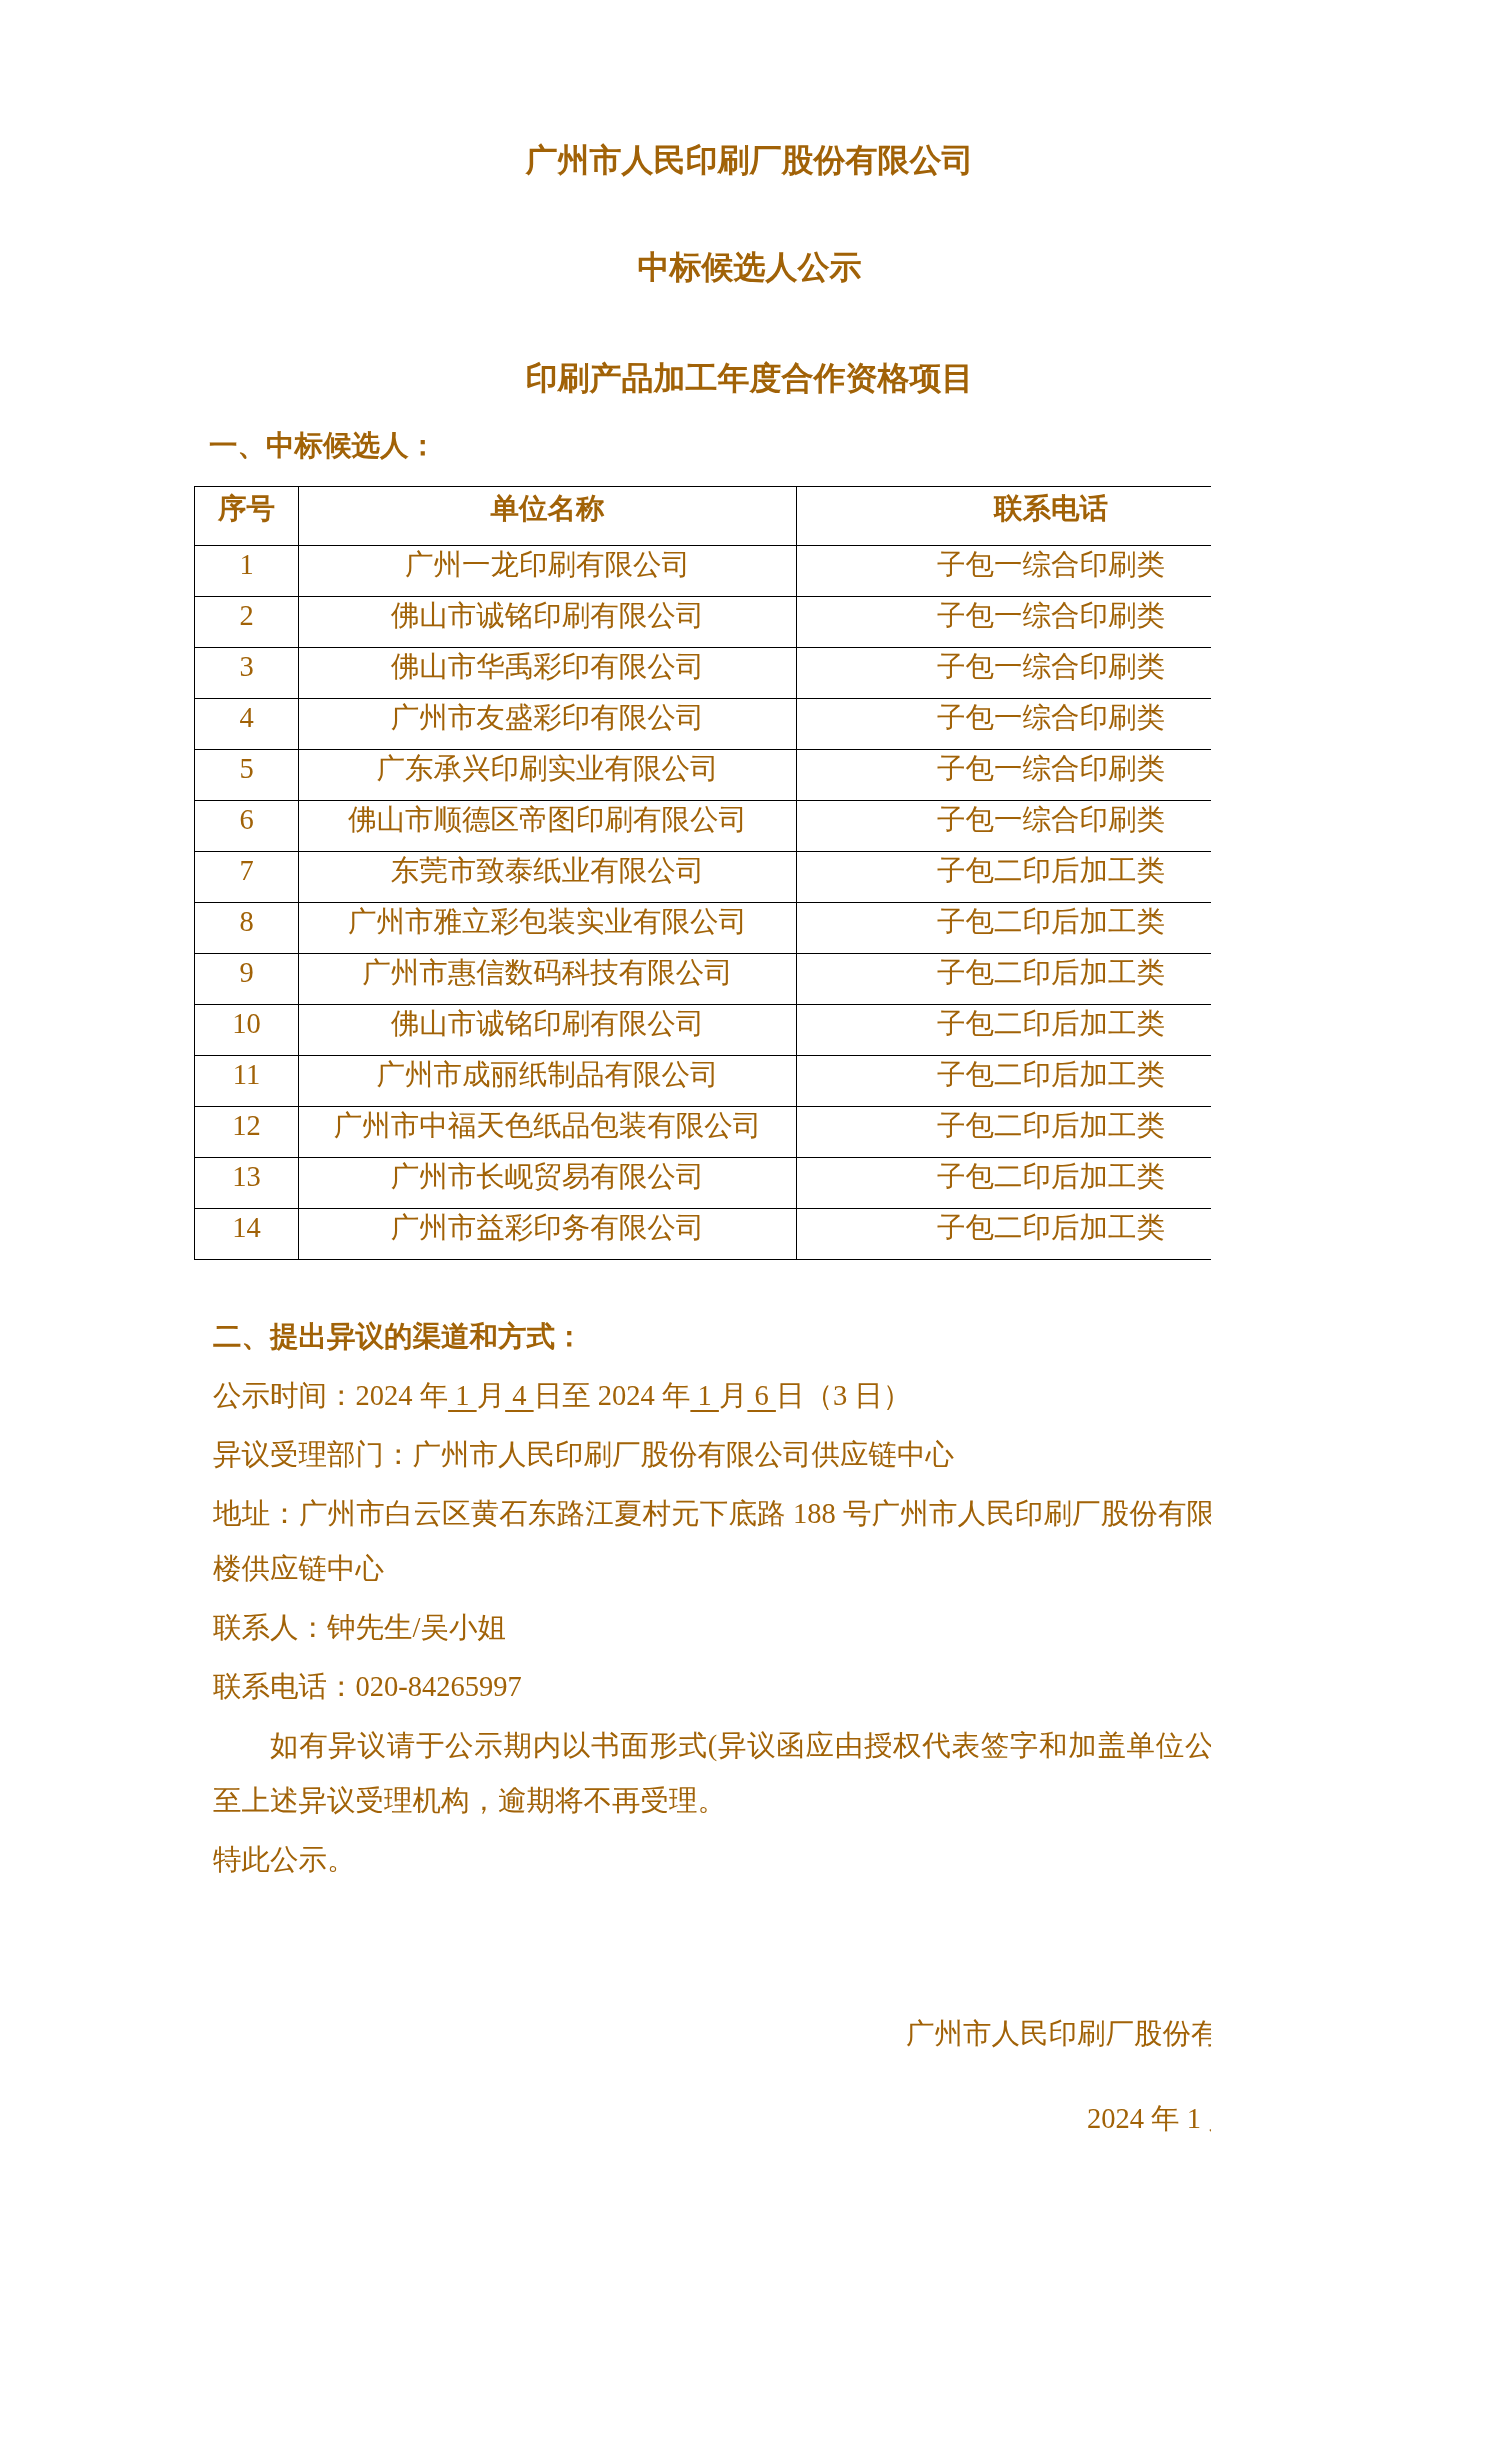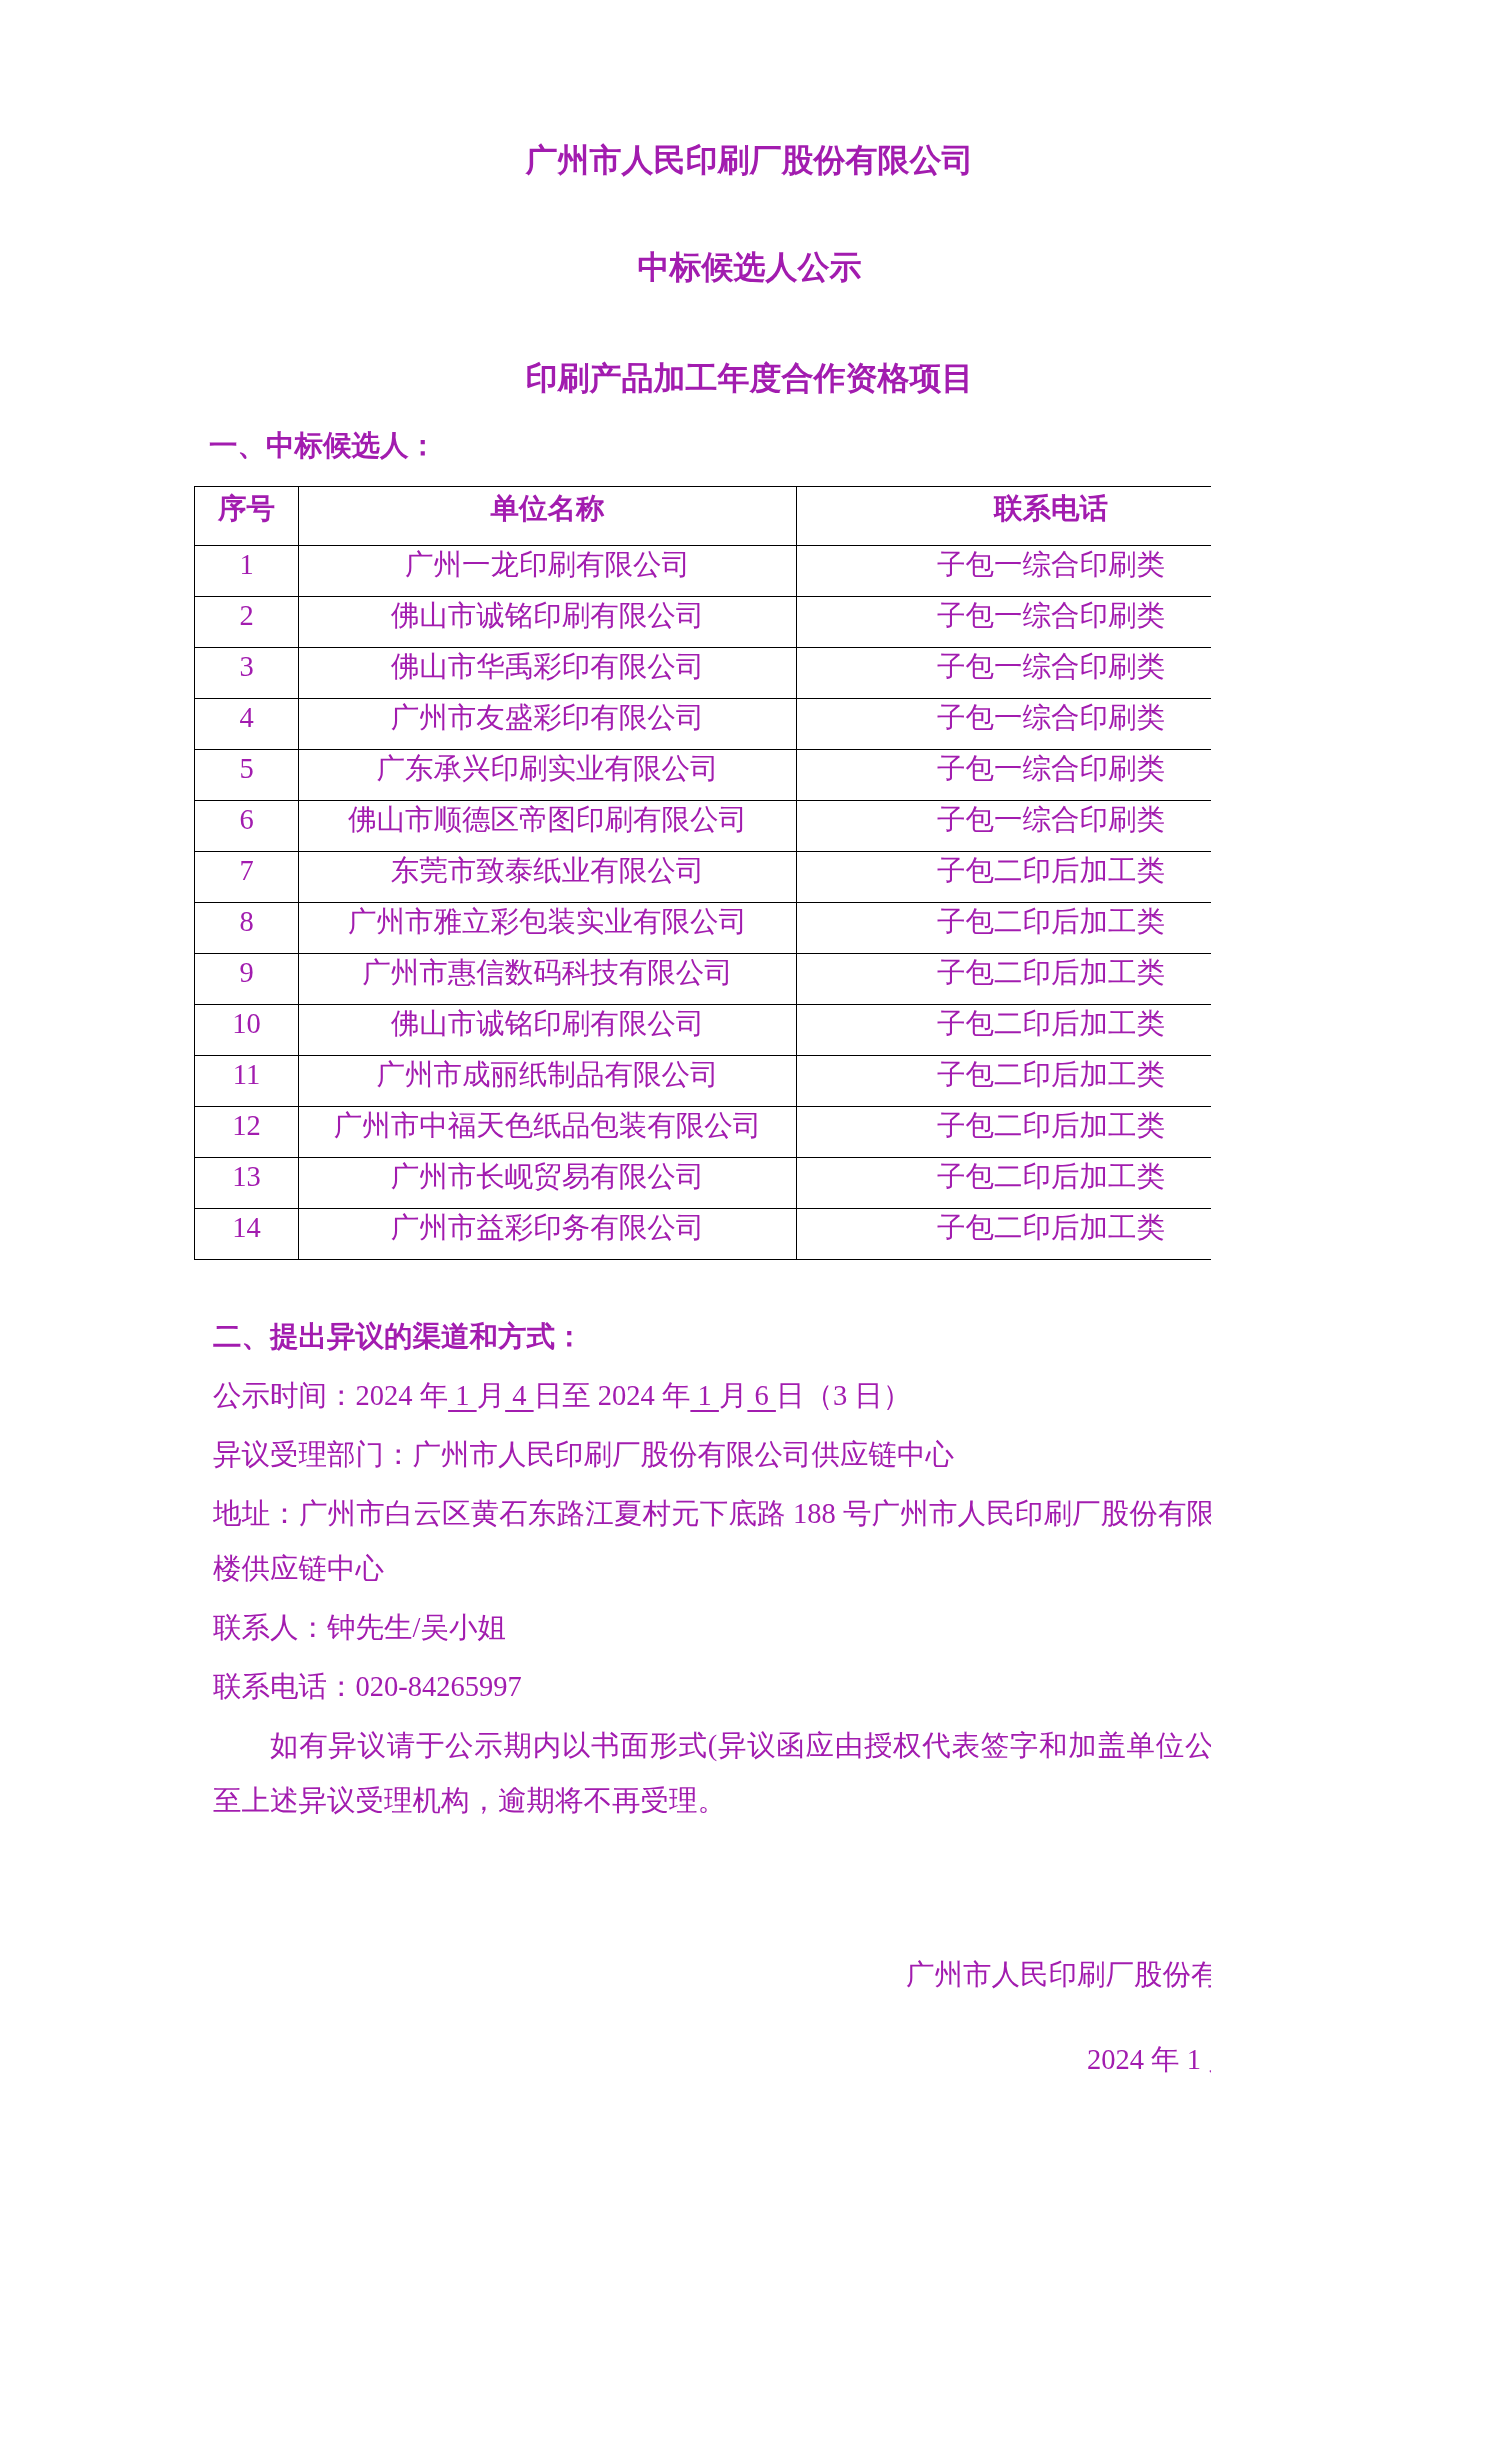--- a/index.html
+++ b/index.html
@@ -1,21 +1,21 @@
 <!DOCTYPE html>
 <html style="font-size:15px"><head>
 <meta charset="utf-8">
 <style>
   html, body { margin: 0; padding: 0; background: #ffffff; }
   .page {
     position: relative;
     width: 1211px;
     height: 2462px;
     background: #ffffff;
-    color: #a21caf;
+    color: #a16207;
     font-family: "Liberation Serif", "DejaVu Serif", serif;
     overflow: hidden;
   }
   .content {
     position: absolute;
     left: 194px;
     top: 0;
     width: 1111px;
   }
   .doc-title {
@@ -194,20 +194,21 @@
       </table>
 
     <div class="sec2">
       <p class="heading">二、提出异议的渠道和方式：</p>
       <p><span>公示时间：2024 年</span><span class="u"> 1 </span><span>月</span><span class="u"> 4 </span><span>日至 2024 年</span><span class="u"> 1 </span><span> 月</span><span class="u"> 6 </span><span>日（3 日）</span></p>
       <p>异议受理部门：广州市人民印刷厂股份有限公司供应链中心</p>
       <p>地址：广州市白云区黄石东路江夏村元下底路 188 号广州市人民印刷厂股份有限公司四楼供应链中心</p>
       <p>联系人：钟先生/吴小姐</p>
       <p>联系电话：020-84265997</p>
       <p class="indent2">如有异议请于公示期内以书面形式(异议函应由授权代表签字和加盖单位公章）送至上述异议受理机构，逾期将不再受理。</p>
+      <p>特此公示。</p>
     </div>
 
     <div class="footer-company">广州市人民印刷厂股份有限公司</div>
     <div class="footer-date">2024 年  1 月 4 日</div>
 
   </div>
 </div>
 
 
 </body></html>

